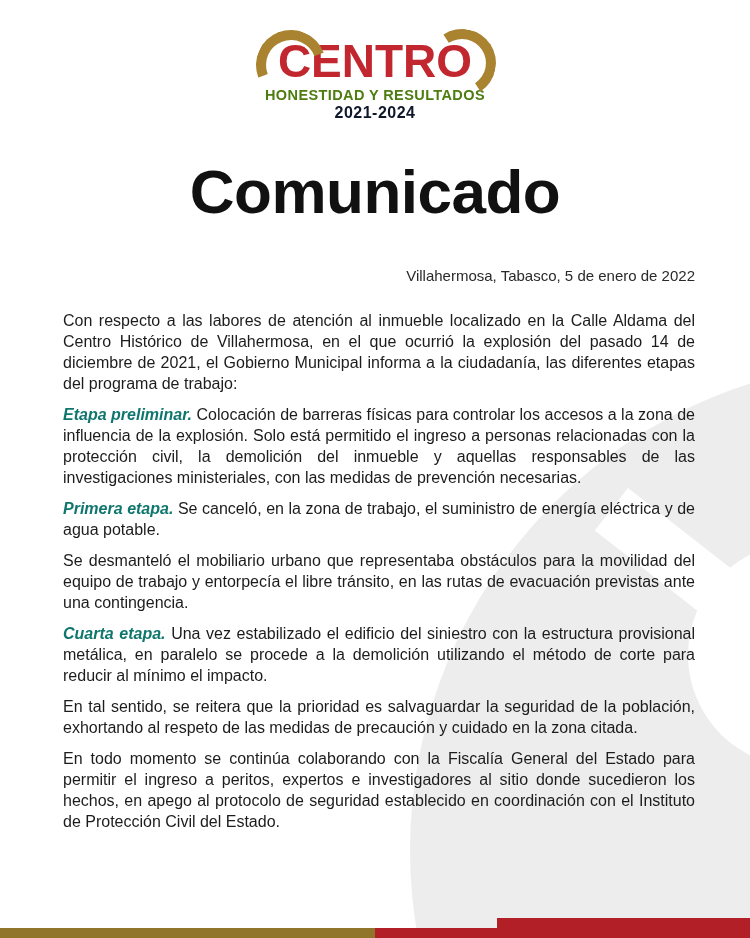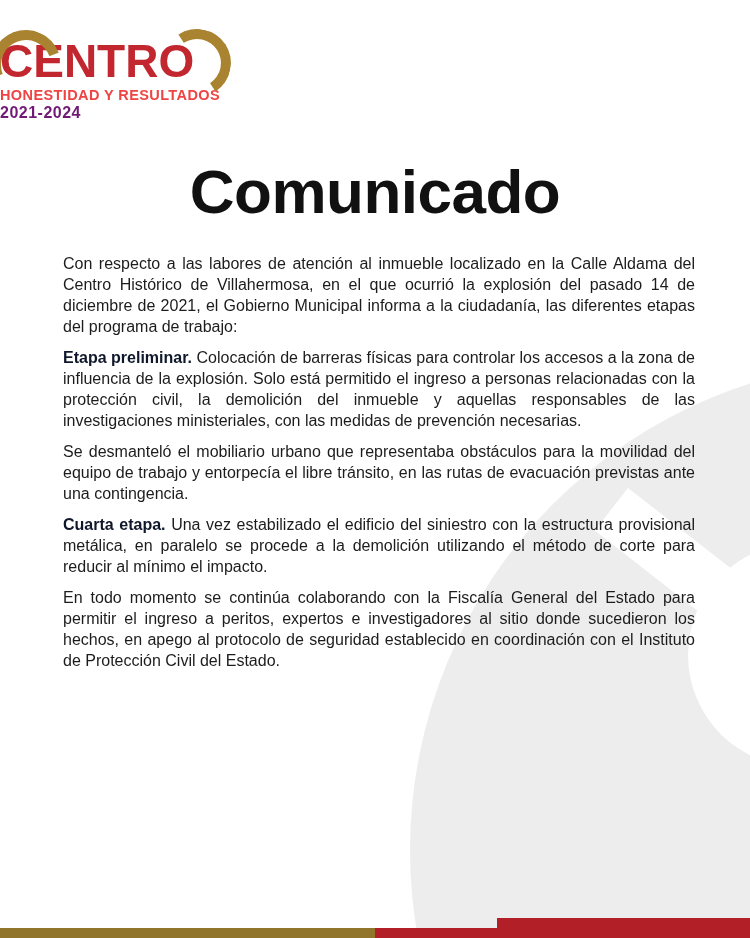--- a/index.html
+++ b/index.html
@@ -17,64 +17,64 @@
   }
   .wm-slash{
     position:absolute;left:628px;top:488px;width:270px;height:54px;
     background:#ffffff;transform:rotate(38deg);transform-origin:left top;
   }
   .wm-hole{
     position:absolute;left:688px;top:543px;width:224px;height:224px;
     border-radius:50%;background:#ffffff;
   }
   
-  .header{position:relative;z-index:3;text-align:left;padding-top:38px;}
+  .header{position:relative;z-index:3;text-align:center;padding-top:38px;}
   .logo{position:relative;display:inline-block;line-height:1;}
   .logo-brand{
     font-size:46px;font-weight:700;letter-spacing:0px;
     color:#c2262e;line-height:1;
   }
   .arc{position:absolute;border-radius:50%;border:10px solid transparent;}
   .arc-c{
     width:50px;height:50px;left:-9px;top:-8px;
     border-top-color:#a9832f;border-left-color:#a9832f;
     transform:rotate(24deg);
   }
   .arc-o{
     width:48px;height:48px;right:-11px;top:-9px;
     border-top-color:#a9832f;border-right-color:#a9832f;
     transform:rotate(12deg);
   }
   .logo-tagline{
     margin-top:4px;font-size:14.5px;font-weight:700;
-    color:#ef4444;letter-spacing:0.4px;
+    color:#4d7c0f;letter-spacing:0.4px;
   }
   .logo-period{
-    margin-top:2px;font-size:16px;font-weight:700;color:#701a75;
+    margin-top:2px;font-size:16px;font-weight:700;color:#0f172a;
     letter-spacing:0.5px;
   }
   .doc-title{
     position:relative;z-index:3;
     margin-top:34px;text-align:center;
     font-size:62px;font-weight:700;color:#111111;letter-spacing:-0.5px;
   }
   .dateline{
     position:relative;z-index:3;
     margin:40px 55px 0 63px;text-align:right;
     font-size:15px;color:#2a2a2a;
   }
   
   .body{
     position:relative;z-index:3;
     margin:26px 55px 0 63px;
     font-size:16px;line-height:21px;color:#1c1c1c;
     text-align:justify;
   }
   .body p{margin:0 0 10px 0;}
-  .body b{font-weight:700;color:#0f172a;}
+  .body b{font-weight:700;color:#0f766e;font-style:italic;}
   
   .bar{position:absolute;bottom:0;z-index:4;}
   .bar-gold{left:0;width:375px;height:10px;background:#91752b;}
   .bar-red-low{left:375px;width:122px;height:10px;background:#b31f26;}
   .bar-red-tall{left:497px;width:253px;height:20px;background:#b31f26;}
 </style>
 </head>
 <body>
 
 <div class="page">
@@ -90,26 +90,29 @@
       <span class="arc arc-c"></span>
       <span class="arc arc-o"></span>
       <div class="logo-brand">CENTRO</div>
       <div class="logo-tagline">HONESTIDAD Y RESULTADOS</div>
       <div class="logo-period">2021-2024</div>
     </div>
   </div>
 
   <div class="doc-title">Comunicado</div>
 
+  <div class="dateline">Villahermosa, Tabasco, 5 de enero de 2022</div>
 
   <div class="body">
       <p><span>Con respecto a las labores de atención al inmueble localizado en la Calle Aldama del Centro Histórico de Villahermosa, en el que ocurrió la explosión del pasado 14 de diciembre de 2021, el Gobierno Municipal informa a la ciudadanía, las diferentes etapas del programa de trabajo:</span></p>
       <p><b>Etapa preliminar.</b> <span>Colocación de barreras físicas para controlar los accesos a la zona de influencia de la explosión. Solo está permitido el ingreso a personas relacionadas con la protección civil, la demolición del inmueble y aquellas responsables de las investigaciones ministeriales, con las medidas de prevención necesarias.</span></p>
+      <p><b>Primera etapa.</b> <span>Se canceló, en la zona de trabajo, el suministro de energía eléctrica y de agua potable.</span></p>
       <p><span>Se desmanteló el mobiliario urbano que representaba obstáculos para la movilidad del equipo de trabajo y entorpecía el libre tránsito, en las rutas de evacuación previstas ante una contingencia.</span></p>
       <p><b>Cuarta etapa.</b> <span>Una vez estabilizado el edificio del siniestro con la estructura provisional metálica, en paralelo se procede a la demolición utilizando el método de corte para reducir al mínimo el impacto.</span></p>
+      <p><span>En tal sentido, se reitera que la prioridad es salvaguardar la seguridad de la población, exhortando al respeto de las medidas de precaución y cuidado en la zona citada.</span></p>
       <p><span>En todo momento se continúa colaborando con la Fiscalía General del Estado para permitir el ingreso a peritos, expertos e investigadores al sitio donde sucedieron los hechos, en apego al protocolo de seguridad establecido en coordinación con el Instituto de Protección Civil del Estado.</span></p>
     </div>
 
   <div class="bar bar-gold"></div>
   <div class="bar bar-red-low"></div>
   <div class="bar bar-red-tall"></div>
 
 </div>
 
 </body></html>

